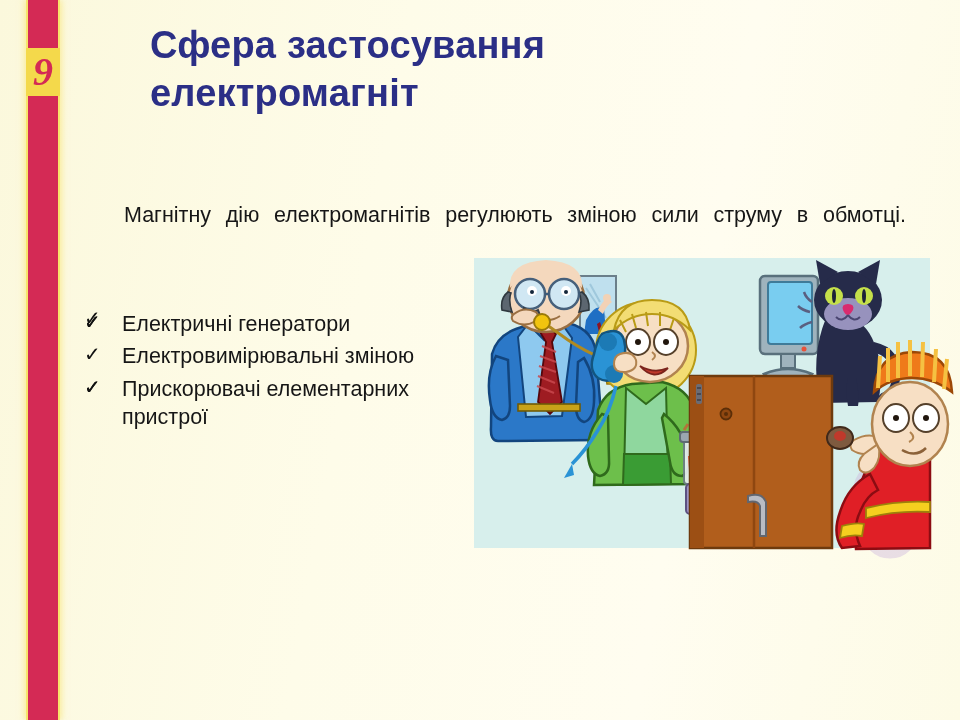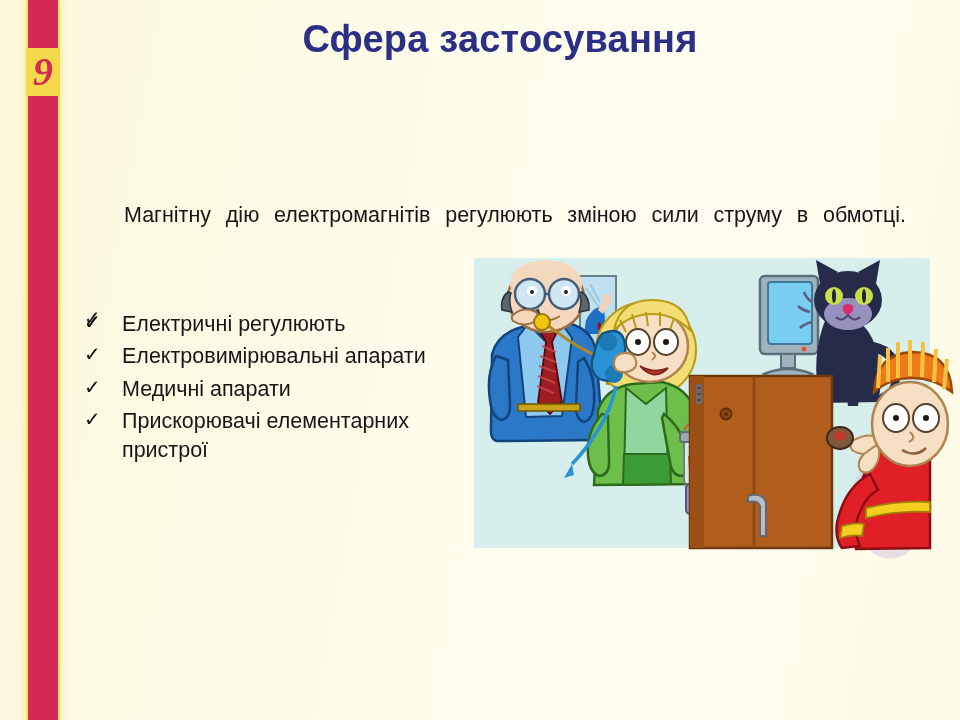--- a/index.html
+++ b/index.html
@@ -53,23 +53,22 @@
     font-size: 40px;
     line-height: 1;
     color: #d42a55;
     letter-spacing: 0;
   }
 
   
   .title {
     position: absolute;
     left: 150px;
-    top: 16px;
+    top: 22px;
     width: 700px;
-    text-align: center;
     font-size: 38px;
     font-weight: bold;
     line-height: 1.25;
     color: #2b2f86;
     letter-spacing: .2px;
   }
 
   
   .intro {
     position: absolute;
@@ -139,42 +138,42 @@
 </head>
 <body>
 
 <div class="slide">
 
   <div class="side-stripe"></div>
   <div class="stripe-badge">9</div>
 
   <div class="title">
     <div>Сфера застосування</div>
+    <div>електромагніт</div>
   </div>
 
   <p class="intro">Магнітну дію електромагнітів регулюють зміною сили струму в обмотці.</p>
 
   <ul class="bullets">
     <li>
       <span class="check">✓</span>
     </li>
     <li>
       <span class="check">✓</span>
     </li>
     <li>
       <span class="check">✓</span>
-      <span>Електричні регулюють</span>
-    </li>
-    <li>
-      <span class="check">✓</span>
-      <span>Електровимірювальні апарати</span>
-    </li>
-    <li>
-      <span class="check">✓</span>
-      <span>Медичні апарати</span>
+      <span>Електричні генератори</span>
+    </li>
+    <li>
+      <span class="check">✓</span>
+      <span>Електровимірювальні зміною</span>
+    </li>
+    <li>
+      <span class="check">✓</span>
     </li>
     <li>
       <span class="check">✓</span>
       <span>Прискорювачі елементарних пристрої</span>
     </li>
   </ul>
 
   <div class="illustration">
     <svg class="art" viewBox="0 0 456 290">
 

